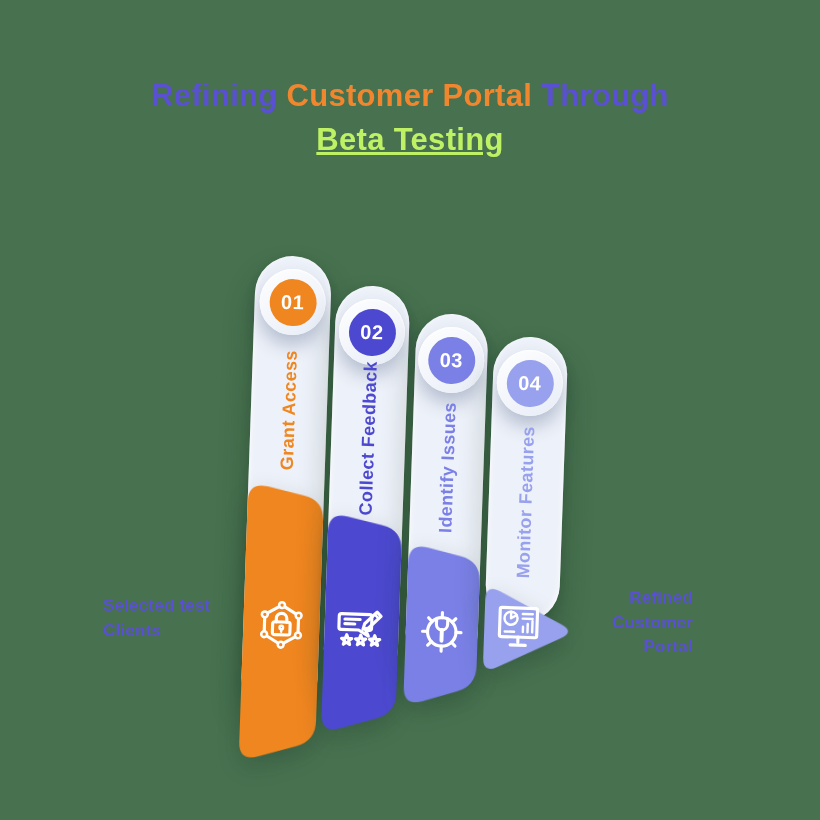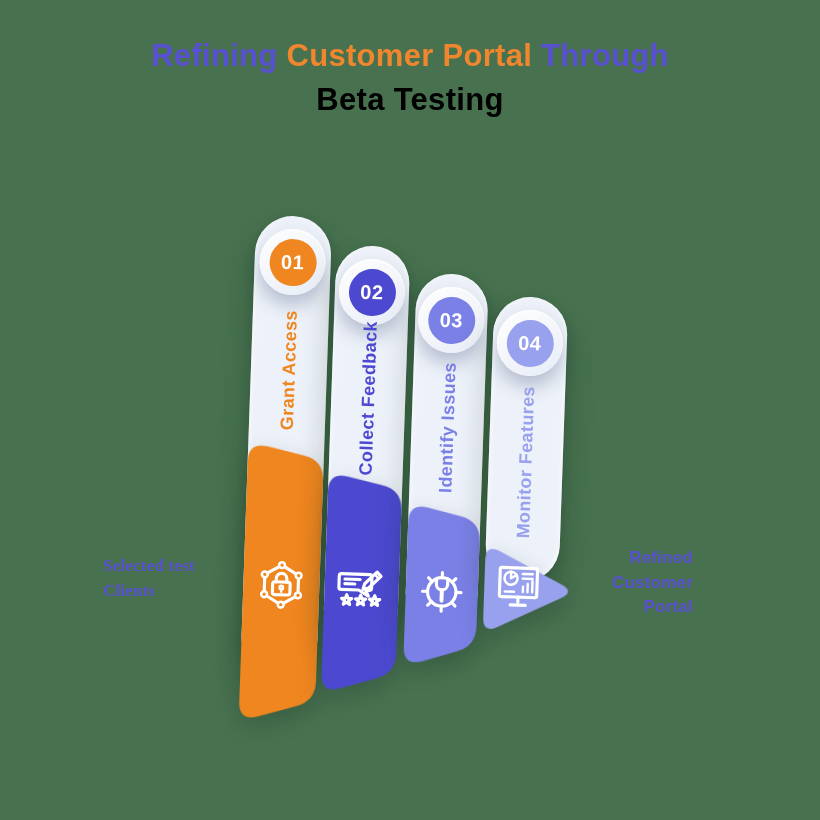--- a/index.html
+++ b/index.html
@@ -1,34 +1,34 @@
 <!DOCTYPE html>
 <html><head>
 <meta charset="utf-8">
 <style>
   html,body{margin:0;padding:0;}
   body{
     width:820px;height:820px;overflow:hidden;position:relative;
     font-family:"Liberation Sans","DejaVu Sans",sans-serif;
   }
-  .canvas{position:absolute;inset:0;}
+  .canvas{position:absolute;inset:0;margin-top:40px;}
 
   
   .title{
     position:absolute;top:34px;left:0;width:100%;
     text-align:center;font-size:31px;font-weight:bold;
     letter-spacing:.3px;line-height:1.42;margin:0;
   }
 
   
   .side-label{
     position:absolute;font-size:17px;font-weight:bold;
     line-height:1.45;white-space:pre-line;letter-spacing:.2px;
   }
-  .side-label.left{left:103px;top:554px;font-family:Liberation Serif, serif;}
+  .side-label.left{left:103px;top:554px;}
   .side-label.right{left:612px;top:546px;}
 
   
   .pill{
     position:absolute;
     transform:rotate(2deg);
     transform-origin:50% 40%;
   }
   .capsule{
     position:absolute;left:0;right:0;top:0;height:var(--ch);
@@ -75,21 +75,21 @@
   .icon .dot{fill:var(--c);stroke-width:2.2;}
   .icon .tooth{stroke-width:5.4;stroke-linecap:butt;}
   .icon .thick{stroke-width:3.4;}
   .icon .thin{stroke-width:2.1;}
 </style>
 </head>
 <body style="background: rgb(71, 113, 79);">
 
 <div class="canvas">
 
-  <h1 class="title"><span class="tp" style="color: rgb(90, 80, 210);">Refining </span><span class="to" style="color: rgb(240, 134, 45);">Customer Portal</span><span class="tp" style="color: rgb(90, 80, 210);"> Through</span><br><span class="tp" style="color: #000000;">Beta Testing</span></h1>
+  <h1 class="title"><span class="tp" style="color: rgb(90, 80, 210);">Refining </span><span class="to" style="color: rgb(240, 134, 45);">Customer Portal</span><span class="tp" style="color: rgb(90, 80, 210);"> Through</span><br><span class="tp" style="color: #bef264; text-decoration: underline;">Beta Testing</span></h1>
 
   <div class="side-label left" style="color: rgb(90, 80, 210);">Selected test
 Clients</div>
   <div class="side-label right" style="color: rgb(90, 80, 210); text-align: right;">Refined
 Customer
 Portal</div>
 
   <div class="pill" style="left: 249px; top: 216px; width: 76px; height: 520px; --ch: 460px; --zt: 78px; --zh: 152px; --it: 341px; --c: #F0861F;">
     <div class="capsule" style="background: rgb(237, 241, 249);"></div>
     <svg class="shape" width="100" height="540" viewBox="0 0 100 540">

